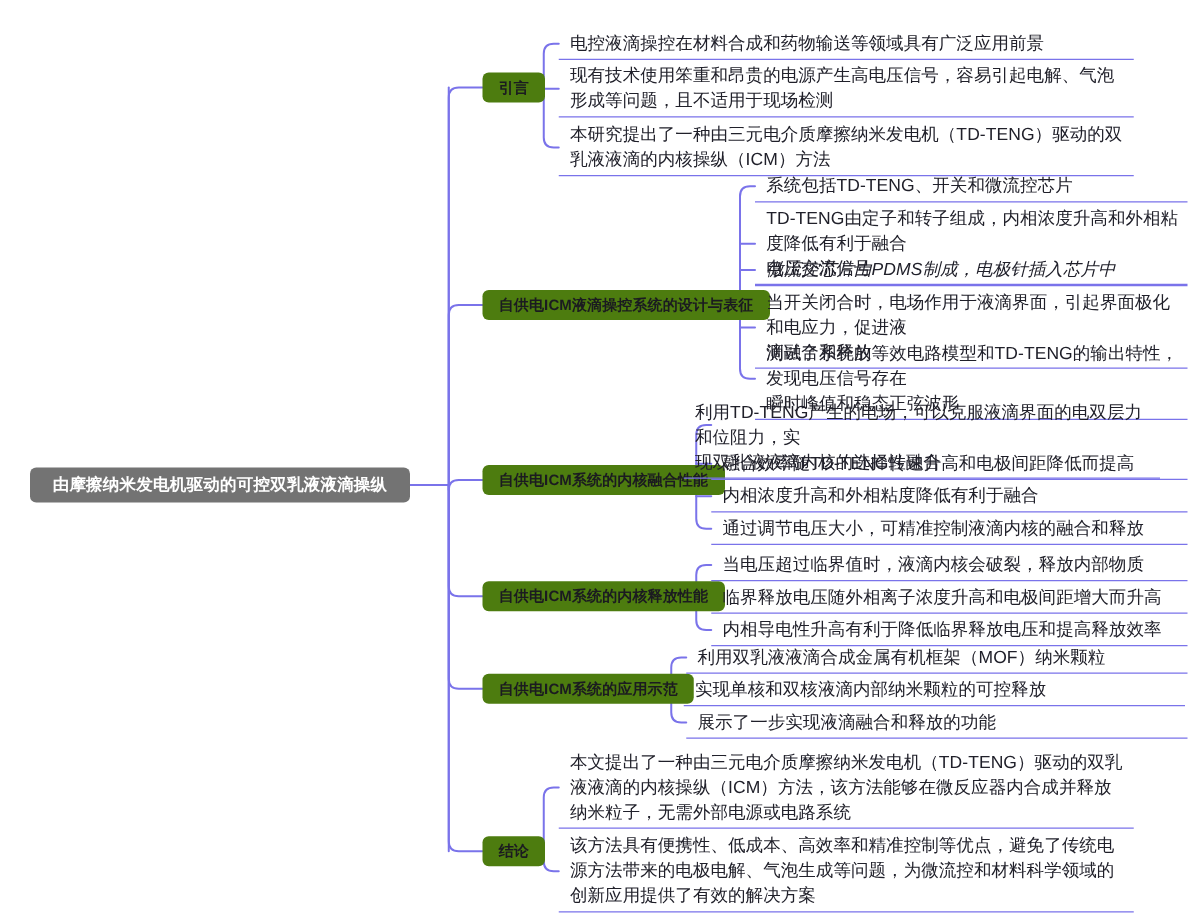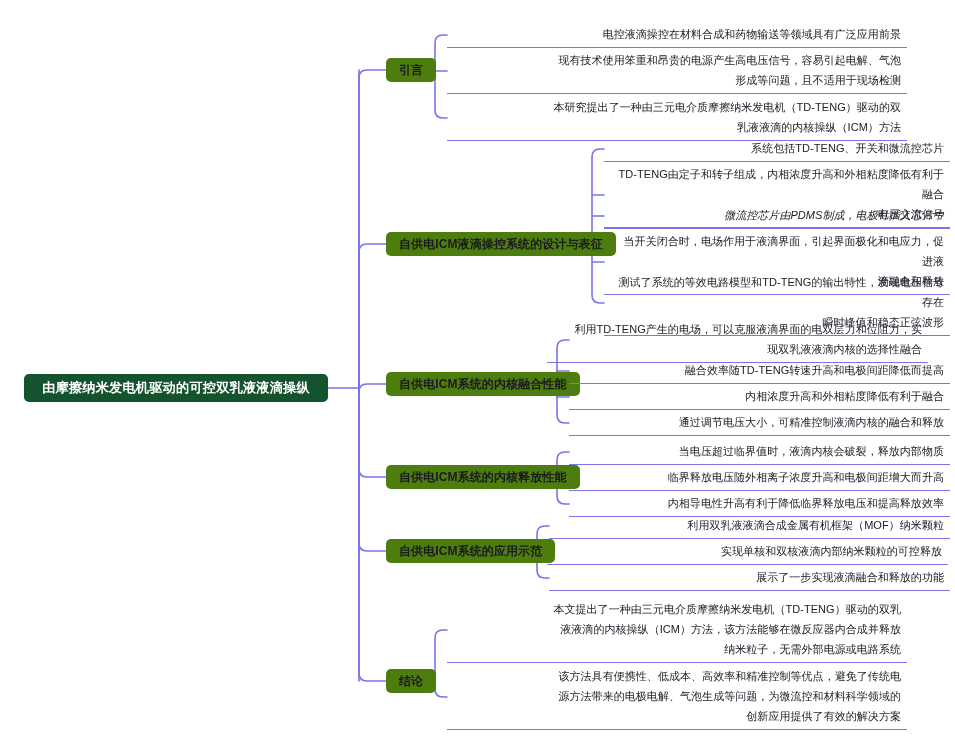--- a/index.html
+++ b/index.html
@@ -19,21 +19,21 @@
     position: absolute;
     left: 0; top: 0;
     width: 955px; height: 736px;
     pointer-events: none;
   }
   
   .root-node {
     position: absolute;
     left: 24px; top: 374px;
     width: 304px; height: 28px;
-    background: #14532d;
+    background: #737373;
     border-radius: 5px;
     color: #ffffff;
     font-size: 13.2px;
     font-weight: bold;
     display: flex;
     align-items: center;
     justify-content: center;
     letter-spacing: .2px;
     white-space: nowrap;
   }
@@ -50,27 +50,26 @@
     align-items: center;
     justify-content: center;
     padding: 0 13px;
     white-space: nowrap;
     letter-spacing: .1px;
   }
   
   .leaf-node {
     position: absolute;
     color: #20202a;
-    font-size: 11px;
+    font-size: 14px;
     line-height: 20px;
     padding: 2px 6px 3px 9px;
     border-bottom: 1.3px solid #7a73ea;
     white-space: pre-line;
     letter-spacing: .05px;
-    text-align: right;
   }
 </style>
 </head>
 <body>
 
 <div id="canvas">
 
   <svg id="wires" viewBox="0 0 955 736" xmlns="http://www.w3.org/2000/svg">
       <path d="M 328 388 H 359" fill="none" stroke="#7a73ea" stroke-width="1.6" stroke-linecap="round" stroke-linejoin="round"></path>
       <path d="M 359 388 V 78 Q 359 70 367 70 H 386" fill="none" stroke="#7a73ea" stroke-width="1.6" stroke-linecap="round" stroke-linejoin="round"></path>

